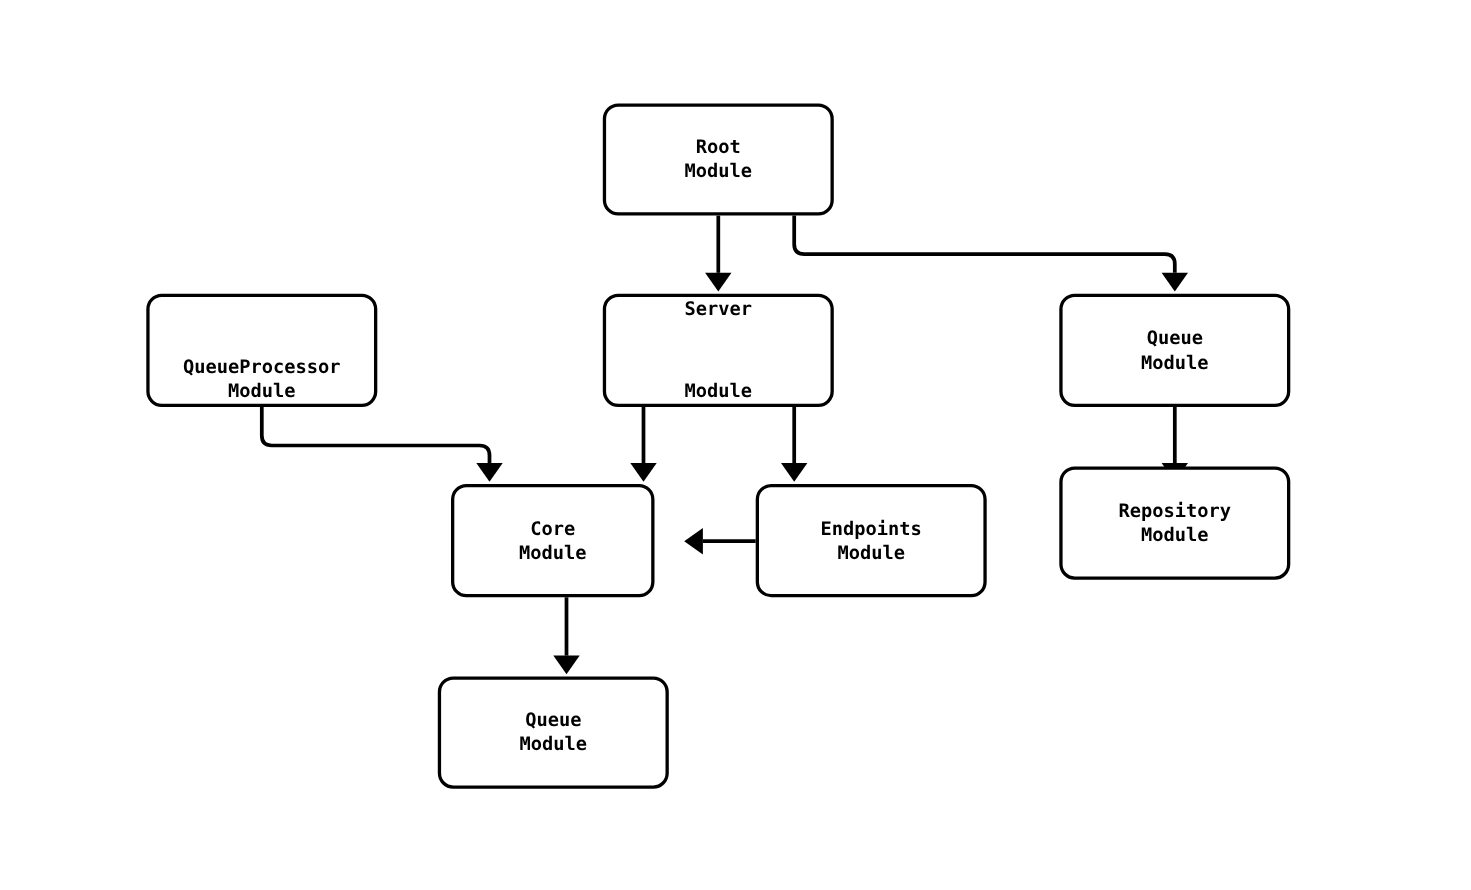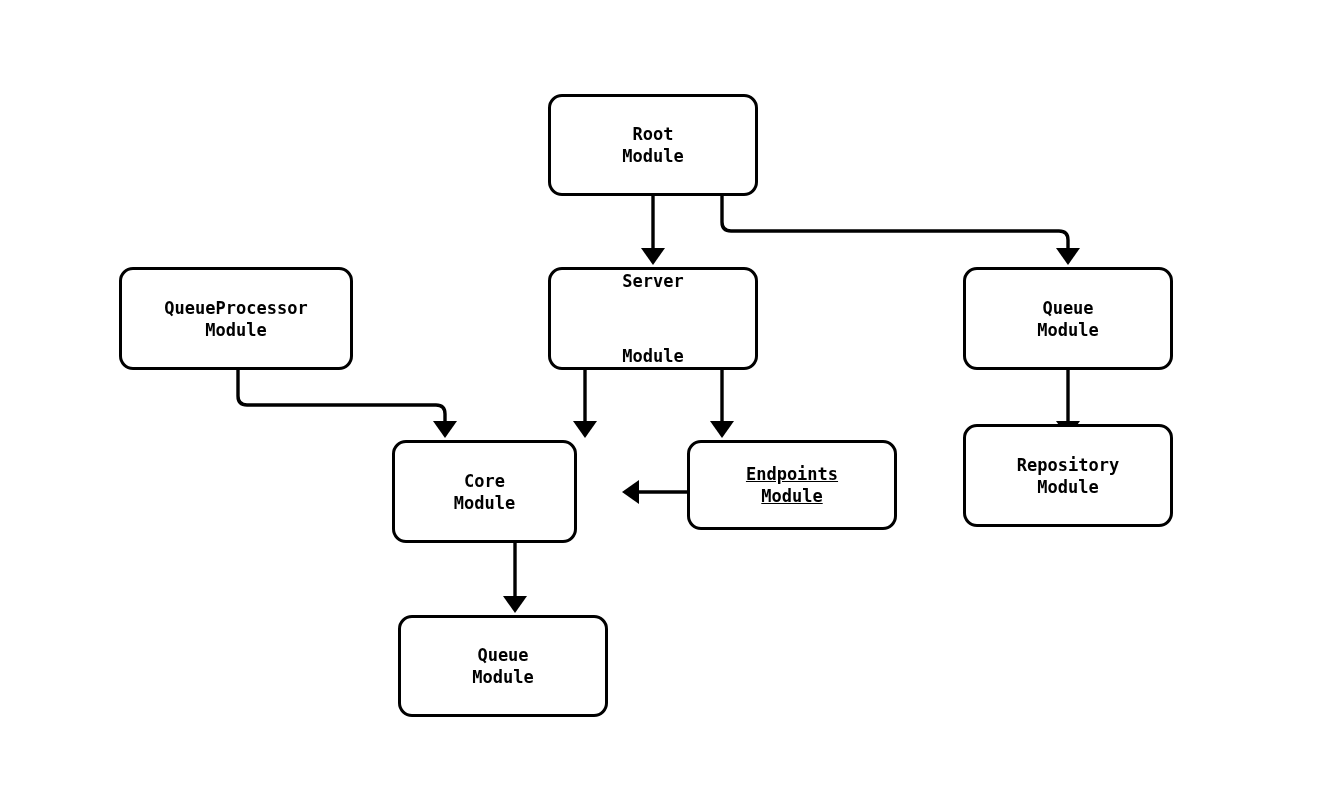--- a/index.html
+++ b/index.html
@@ -103,41 +103,41 @@
       <path d="M 515 543 L 515 596" fill="none" stroke="#000000" stroke-width="3.4"></path>
       <polygon points="503,596 527,596 515,613" fill="#000000"></polygon>
     </g>
   </svg>
 
   <div class="node" id="node-root" style="left: 548px; top: 94px; width: 210px; height: 102px; border-radius: 14px;">
     <span class="node-label">Root</span>
     <span class="node-label">Module</span>
   </div>
 
-  <div class="node" id="node-queueprocessor" style="left: 119px; top: 267px; width: 234px; height: 103px;">
+  <div class="node" id="node-queueprocessor" style="left: 133px; top: 267px; width: 210px; height: 103px; justify-content: flex-end;">
     <span class="node-label">QueueProcessor</span>
     <span class="node-label">Module</span>
   </div>
 
   <div class="node" id="node-server" style="left: 548px; top: 267px; width: 210px; height: 103px; justify-content: space-between;">
     <span class="node-label">Server</span>
     <span class="node-label">Module</span>
   </div>
 
   <div class="node" id="node-global" style="left: 963px; top: 267px; width: 210px; height: 103px;">
     <span class="node-label">Queue</span>
     <span class="node-label">Module</span>
   </div>
 
-  <div class="node" id="node-core" style="left: 392px; top: 440px; width: 185px; height: 103px;">
+  <div class="node" id="node-core" style="left: 410px; top: 440px; width: 185px; height: 103px;">
     <span class="node-label">Core</span>
     <span class="node-label">Module</span>
   </div>
 
-  <div class="node" id="node-endpoints" style="left: 687px; top: 440px; width: 210px; height: 90px; text-decoration: underline;">
+  <div class="node" id="node-endpoints" style="left: 687px; top: 440px; width: 210px; height: 103px;">
     <span class="node-label">Endpoints</span>
     <span class="node-label">Module</span>
   </div>
 
   <div class="node" id="node-repository" style="left: 963px; top: 424px; width: 210px; height: 103px;">
     <span class="node-label">Repository</span>
     <span class="node-label">Module</span>
   </div>
 
   <div class="node" id="node-queue" style="left: 398px; top: 615px; width: 210px; height: 102px;">

